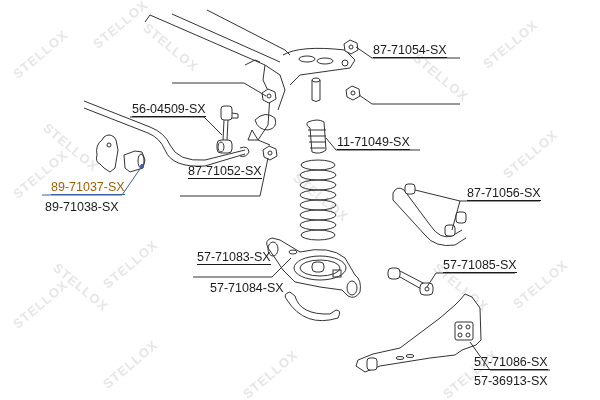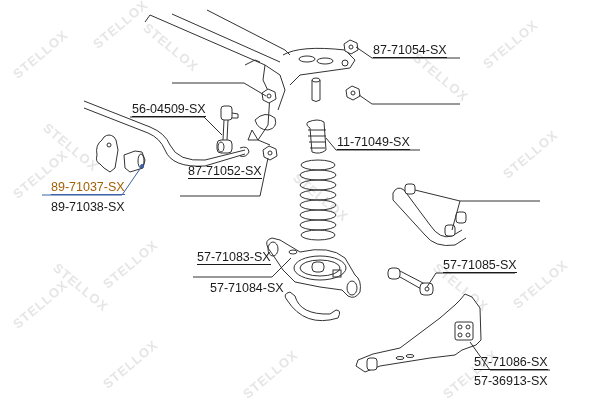--- a/index.html
+++ b/index.html
@@ -174,20 +174,21 @@
       <path d="M470 342 L490 370 L550 370"></path>
       <path d="M42 195 L122 195" stroke="#3d5fa8"></path>
       <path d="M122 195 L142 166" stroke="#3d5fa8"></path>
     </g>
   </svg>
 
   <span class="label u" style="left:373px;top:43px">87-71054-SX</span>
   <span class="label u" style="left:132px;top:102px">56-04509-SX</span>
   <span class="label u" style="left:337px;top:135px">11-71049-SX</span>
   <span class="label u hl" style="left:51px;top:180px">89-71037-SX</span>
-  <span class="label" style="left:51px;top:200px">89-71038-SX</span>
+  <span class="label" style="left:45px;top:200px">89-71038-SX</span>
   <span class="label u" style="left:188px;top:164px">87-71052-SX</span>
+  <span class="label u" style="left:467px;top:186px">87-71056-SX</span>
   <span class="label u" style="left:197px;top:250px">57-71083-SX</span>
   <span class="label" style="left:210px;top:281px">57-71084-SX</span>
   <span class="label u" style="left:443px;top:258px">57-71085-SX</span>
   <span class="label u" style="left:474px;top:355px">57-71086-SX</span>
   <span class="label" style="left:474px;top:374px">57-36913-SX</span>
 </div>
 
 </body></html>

